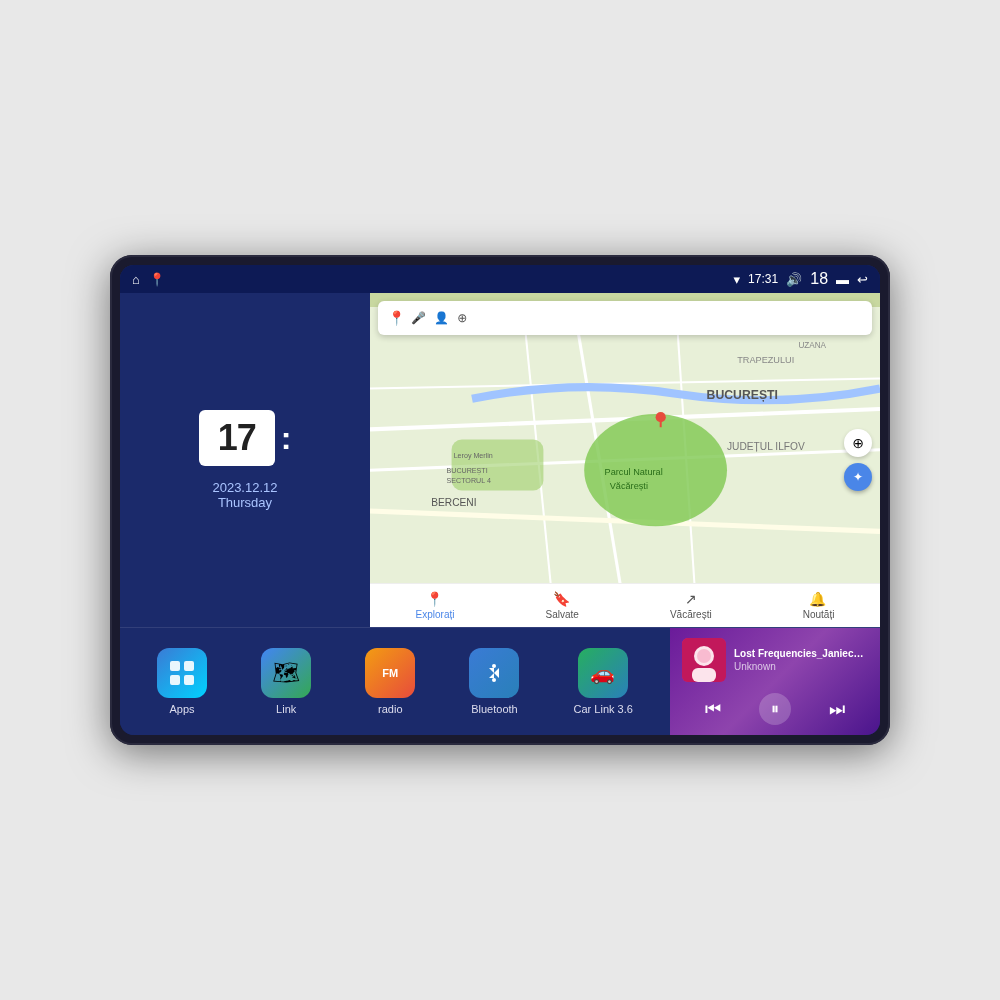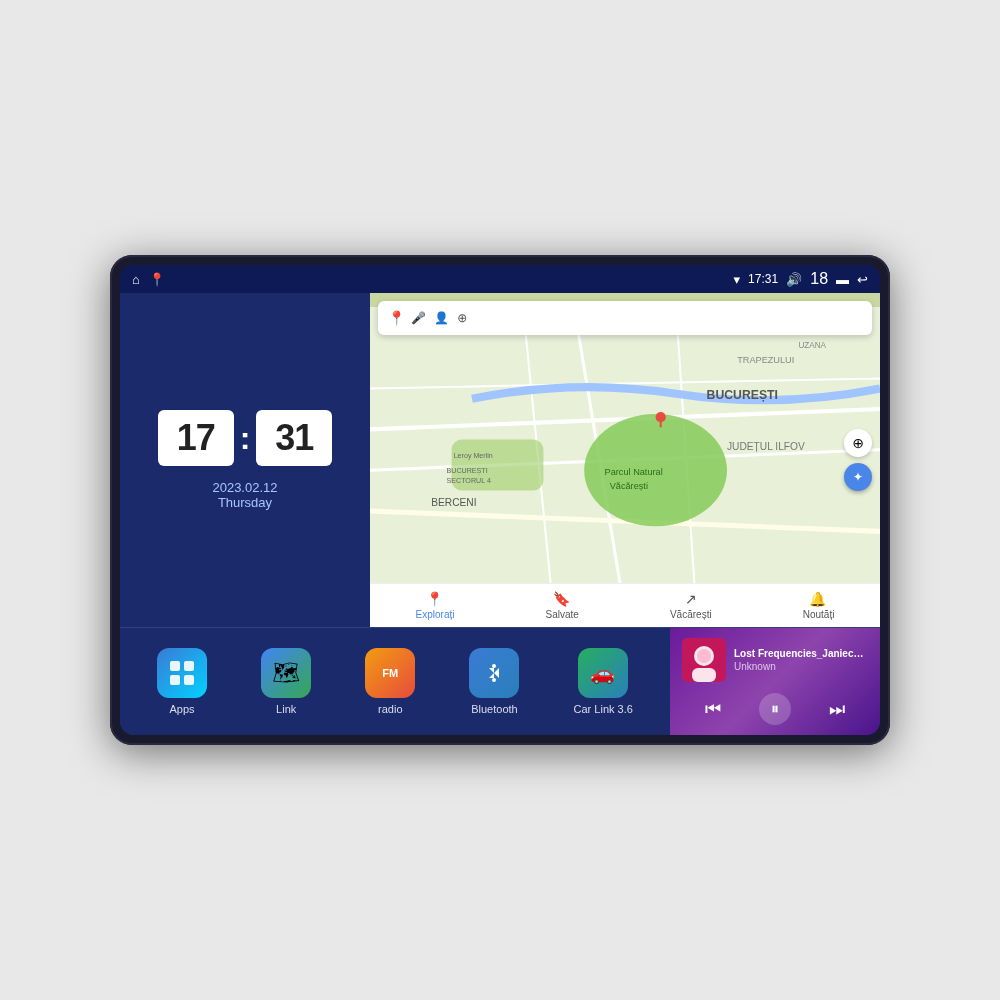--- a/index.html
+++ b/index.html
@@ -351,24 +351,23 @@
     </div>
 
     <div class="main-content">
 
       <div class="top-row">
 
         <div class="clock-widget">
           <div class="clock-display">
             <div class="clock-block">17</div>
             <div class="clock-colon">:</div>
-            <div class="clock-block">31</div>
           </div>
           <div class="clock-date">
-            <div>2023.02.12</div>
+            <div>2023.12.12</div>
             <div>Thursday</div>
           </div>
         </div>
 
         <div class="map-widget">
 
           <svg class="map-svg" viewBox="0 0 500 300" xmlns="http://www.w3.org/2000/svg">
 
             <rect width="500" height="300" fill="#e8f0d8"></rect>
 

